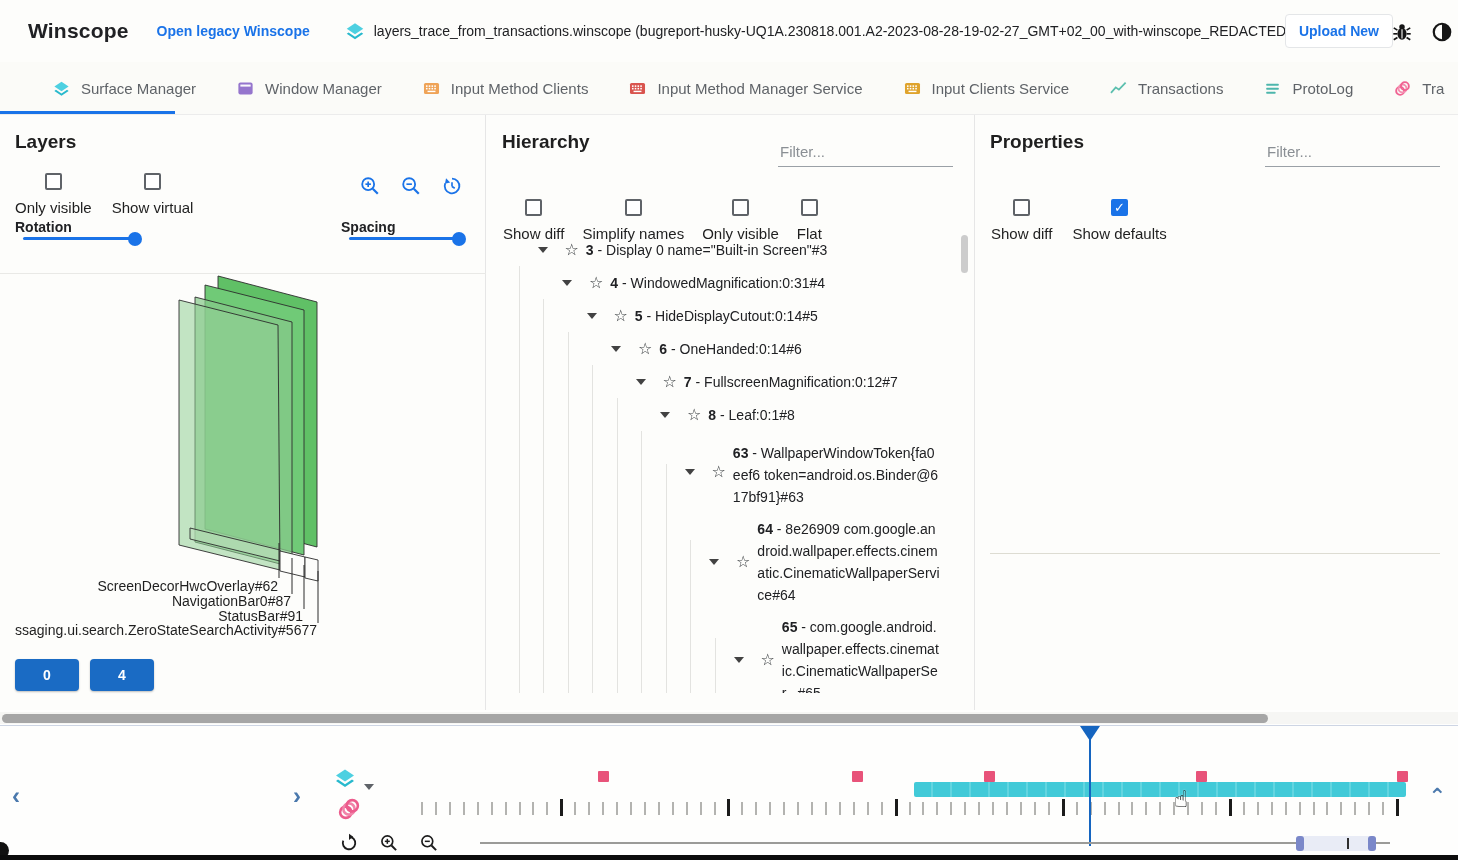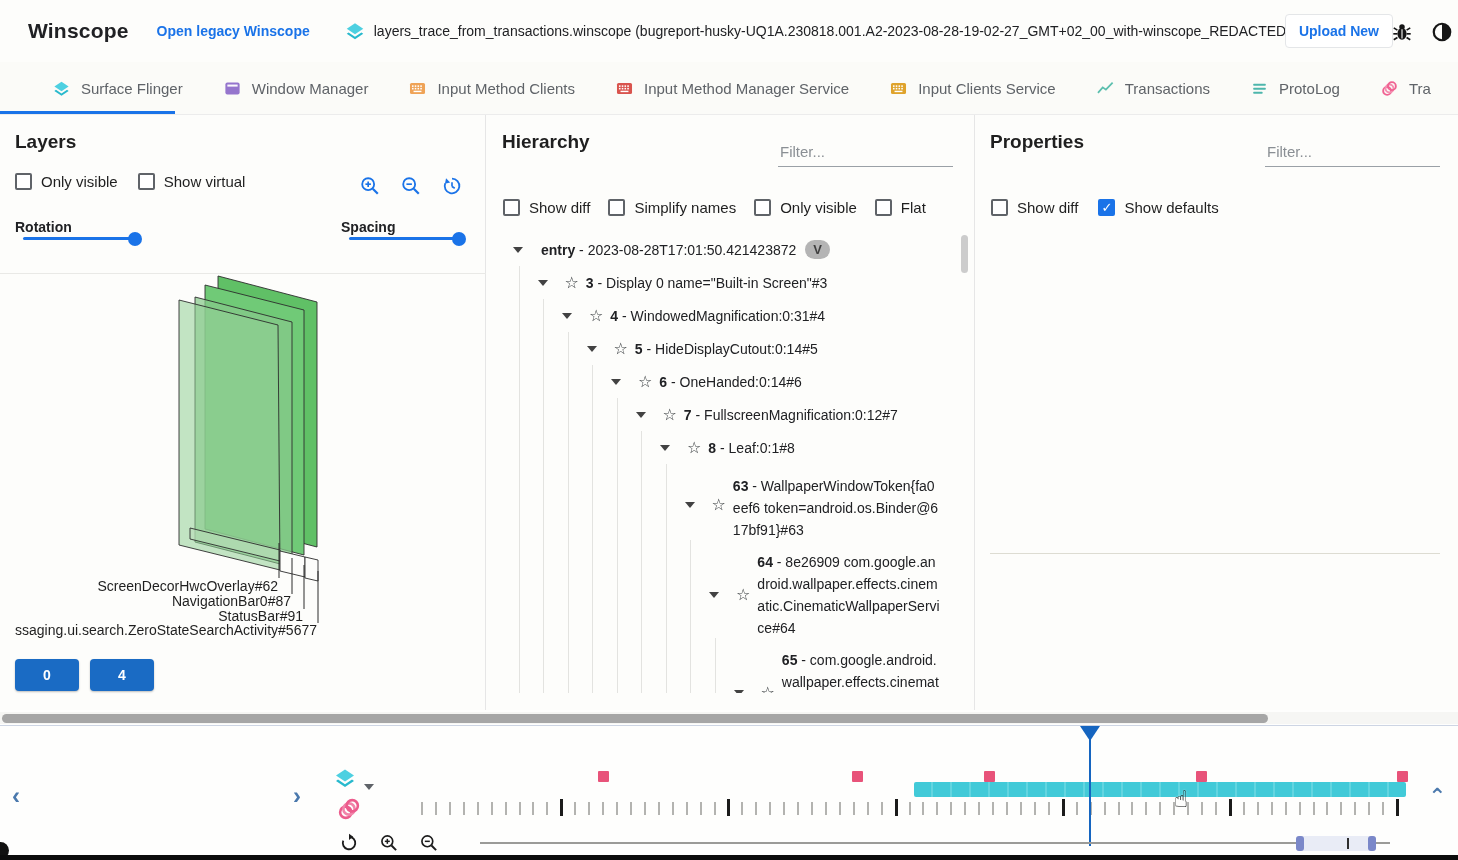--- a/index.html
+++ b/index.html
@@ -29,21 +29,21 @@
   .active-underline { position:absolute; left:0; bottom:0; width:175px; height:3px; background:#1a73e8; }
 
   
   .panel { position:absolute; top:115px; height:595px; background:#fdfdfb; }
   .panel-title { position:absolute; left:15px; top:16px; font-size:19px; font-weight:600; color:#1f1f1f; }
   #layers-panel    { left:0;    width:486px; border-right:1px solid #e6e6e6; }
   #hierarchy-panel { left:487px; width:488px; border-right:1px solid #e6e6e6; }
   #properties-panel{ left:976px; width:457px; }
 
   .cb-row { position:absolute; display:flex; align-items:center; gap:20px; }
-  .cb-item { display:flex; gap:9px; cursor:pointer; }
+  .cb-item { display:flex; align-items:center; gap:9px; cursor:pointer;flex-direction:column; }
   .cb { width:17px; height:17px; border:2px solid #5f6368; border-radius:2px; background:#fff;
     display:flex; align-items:center; justify-content:center; flex:none; }
   .cb.checked { background:#1a73e8; border-color:#1a73e8; color:#fff; font-size:13px; font-weight:700; }
   .cb-label { font-size:15px; color:#1f1f1f; white-space:nowrap; }
 
   .filter-box { position:absolute; width:175px; }
   .filter-box input { width:100%; border:none; outline:none; background:transparent; font-size:15px;
     color:#202124; border-bottom:1px solid #9aa0a6; padding:4px 2px 6px 2px;
     font-family:"Liberation Sans","DejaVu Sans",sans-serif; }
   .filter-box input::placeholder { color:#8a8f94; }
@@ -148,21 +148,21 @@
     </span>
   </div>
 
   <div class="tabbar">
     <div class="active-underline"></div>
   <div class="tab">
         <span class="ticn"><svg viewBox="0 0 24 24" width="19" height="19">
             <path d="M12 3.5 L21 9.5 L12 15.5 L3 9.5 Z" fill="#4dd0e1"></path>
             <path d="M5 13.6 L12 18.2 L19 13.6 L21 15 L12 21 L3 15 Z" fill="#27b9cd"></path>
           </svg></span>
-        <span>Surface Flinger</span>
+        <span>Surface Manager</span>
       </div>
       <div class="tab">
         <span class="ticn"><svg viewBox="0 0 24 24" width="19" height="19">
             <rect x="3" y="4.5" width="18" height="15" rx="2.5" fill="#9575cd"></rect>
             <rect x="5.5" y="7" width="13" height="2.6" fill="#fff" opacity="0.95"></rect>
           </svg></span>
         <span>Window Manager</span>
       </div>
       <div class="tab">
         <span class="ticn"><svg viewBox="0 0 24 24" width="19" height="19">
@@ -336,24 +336,20 @@
         <div class="cb-item">
           <span class="cb"></span>
           <span class="cb-label">Only visible</span>
         </div>
         <div class="cb-item">
           <span class="cb"></span>
           <span class="cb-label">Flat</span>
         </div>
       </div>
     <div class="tree" id="hierarchy-tree">
-        <div class="tree-row single" style="padding-left: 26px;">
-          <span class="tree-caret"></span>
-          <span class="tree-text" style="margin-left: 18px;"><b>entry</b> - 2023-08-28T17:01:50.421423872<span class="chip">V</span></span>
-        </div>
         <div class="tree-row single" style="padding-left: 50.5px;">
           <span class="tree-caret"></span>
           <span class="tree-star">☆</span>
           <span class="tree-text"><b>3</b> - Display 0 name="Built-in Screen"#3</span>
         </div>
         <div class="tree-row single" style="padding-left: 75px;">
           <span class="tree-caret"></span>
           <span class="tree-star">☆</span>
           <span class="tree-text"><b>4</b> - WindowedMagnification:0:31#4</span>
         </div>

